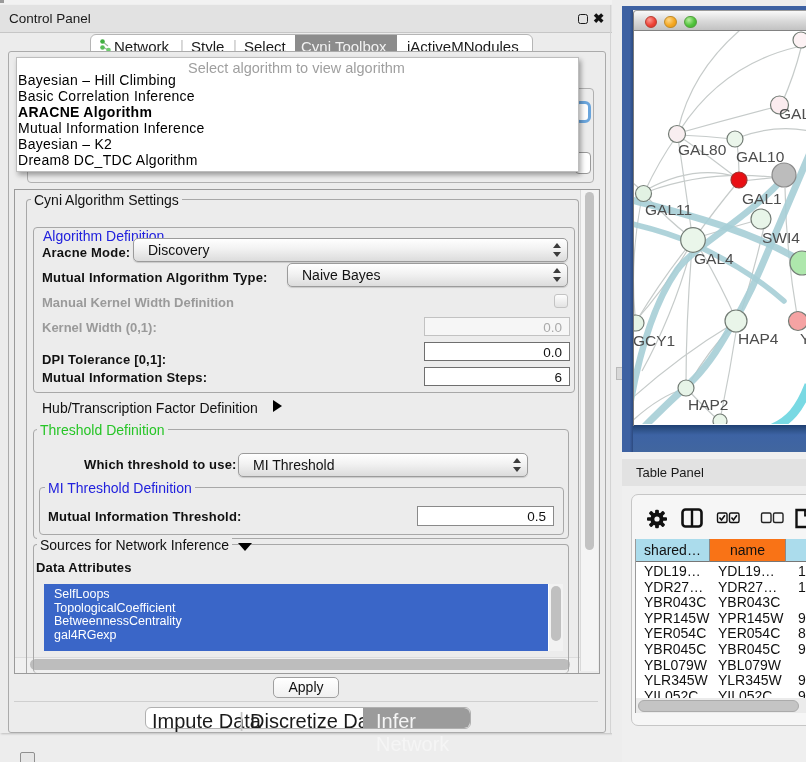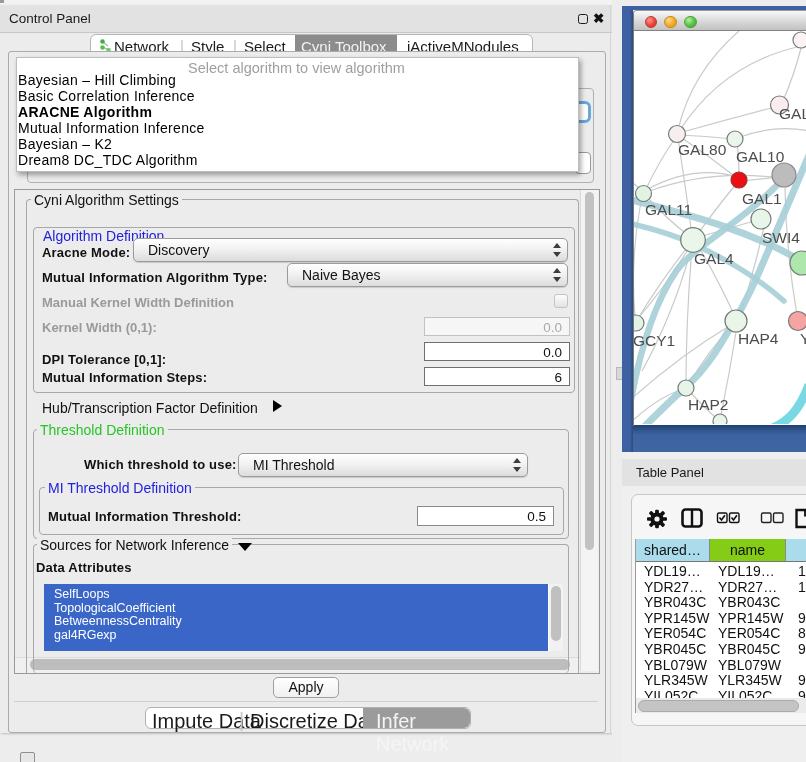--- a/index.html
+++ b/index.html
@@ -295,21 +295,21 @@
     <rect x="115.5" y="5" width="9.5" height="9.5" rx="1.5"></rect>
     <rect x="127.5" y="5" width="9.5" height="9.5" rx="1.5"></rect>
   </g>
 
   <path d="M150.5 2 h9 l5 5 v12 h-14 z" fill="none" stroke="#111" stroke-width="2.4"></path>
   <path d="M159 2 v5.5 h6" fill="none" stroke="#111" stroke-width="1.8"></path>
 </svg>
 
 <div class="abs" style="left:635px;top:539px;width:171px;height:174px;background:#fff;border-left:1px solid #9a9a9a;overflow:hidden;font-size:14px;color:#111;">
   <div style="position:absolute;left:0;top:0;width:73px;height:22px;background:#abdcec;border-right:1px solid #8a8a8a;border-bottom:1px solid #777;text-align:center;line-height:22px;">shared…</div>
-  <div style="position:absolute;left:74px;top:0;width:75px;height:22px;background:#84cc16;border-right:1px solid #8a8a8a;border-bottom:1px solid #777;text-align:center;line-height:22px;">name</div>
+  <div style="position:absolute;left:74px;top:0;width:75px;height:22px;background:#f97316;border-right:1px solid #8a8a8a;border-bottom:1px solid #777;text-align:center;line-height:22px;">name</div>
   <div style="position:absolute;left:150px;top:0;width:21px;height:22px;background:#abdcec;border-bottom:1px solid #777;"></div>
   <div id="tcol1" style="position:absolute;left:8px;top:25px;line-height:15.6px;white-space:nowrap;">YDL19…<br>YDR27…<br>YBR043C<br>YPR145W<br>YER054C<br>YBR045C<br>YBL079W<br>YLR345W<br>YIL052C</div>
   <div id="tcol2" style="position:absolute;left:82px;top:25px;line-height:15.6px;white-space:nowrap;">YDL19…<br>YDR27…<br>YBR043C<br>YPR145W<br>YER054C<br>YBR045C<br>YBL079W<br>YLR345W<br>YIL052C</div>
   <div id="tcol3" style="position:absolute;left:162px;top:25px;line-height:15.6px;white-space:nowrap;">13<br>12<br>&nbsp;<br>9.<br>8.<br>9.<br>&nbsp;<br>9.<br>9.</div>
   <div style="position:absolute;left:0px;top:159px;width:171px;height:15px;background:#ebebeb;"></div>
   <div style="position:absolute;left:2px;top:161px;width:159px;height:10px;background:#c4c4c4;border:1px solid #ababab;border-radius:6px;"></div>
 </div>
 </div>
 
 </body></html>

